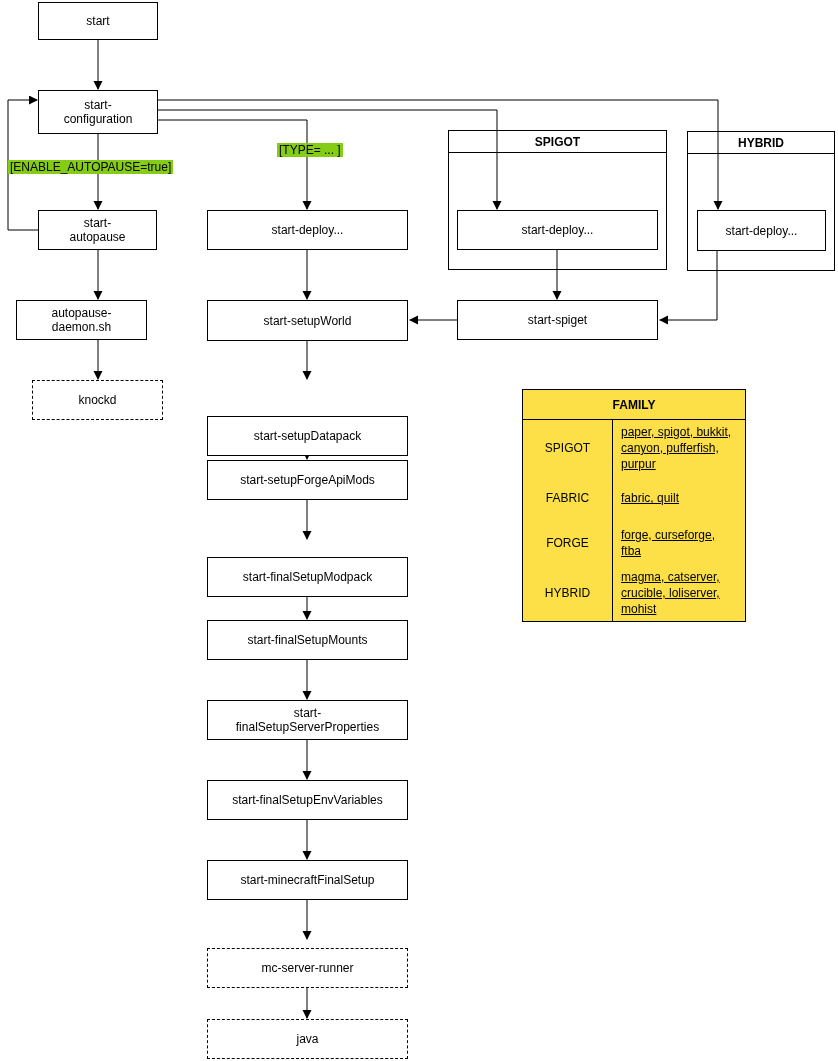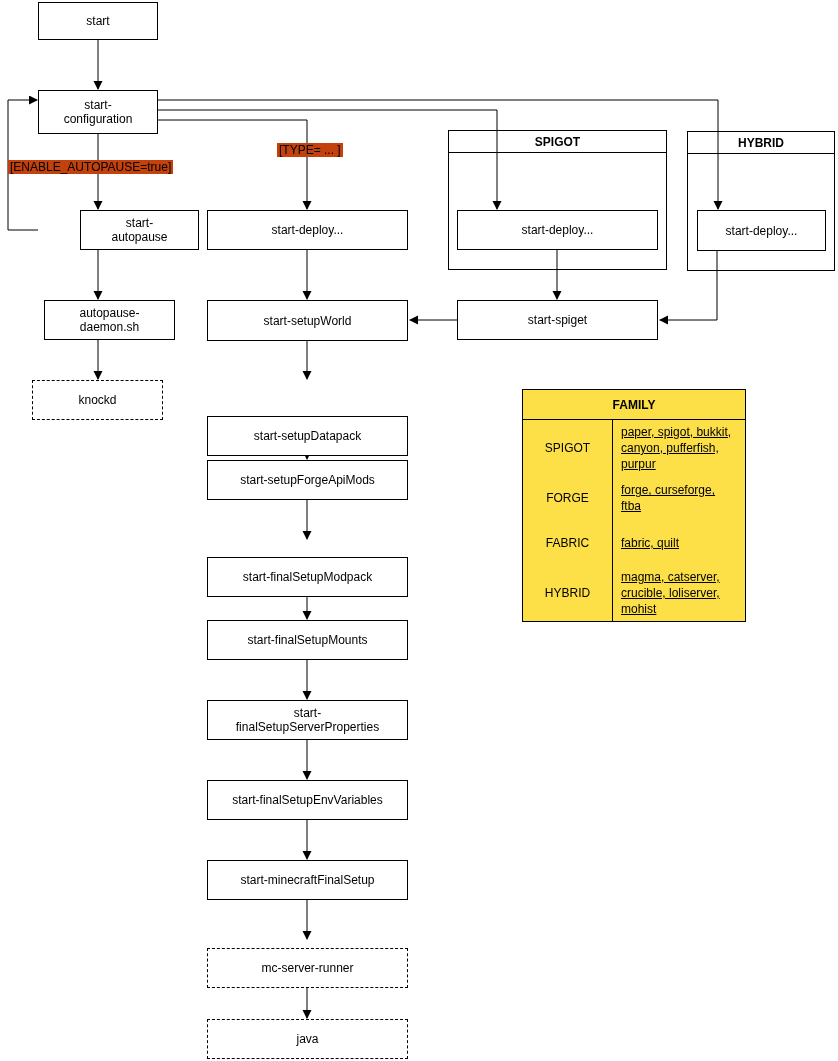--- a/index.html
+++ b/index.html
@@ -42,21 +42,21 @@
     font-weight: bold;
   }
   #edge-layer {
     position: absolute;
     left: 0; top: 0;
     width: 838px; height: 1061px;
     z-index: 2;
   }
   .edge-label {
     position: absolute;
-    background: #c2410c;
+    background: #84cc16;
     font-size: 12px;
     padding: 0 2px;
     z-index: 4;
     white-space: nowrap;
   }
   .family-table {
     position: absolute;
     left: 522px; top: 389px;
     width: 224px; height: 233px;
     border: 1px solid #000;
@@ -135,22 +135,22 @@
       <path d="M717,251 V320 H660" marker-end="url(#arrow)"></path>
       <path d="M457,320 H410" marker-end="url(#arrow)"></path>
     </g>
   </svg>
 
   <div class="edge-label" style="left:8px; top:160px;">[ENABLE_AUTOPAUSE=true]</div>
   <div class="edge-label" style="left:277px; top:143px;">[TYPE= ... ]</div>
 
   <div class="node" style="left:38px; top:2px; width:120px; height:38px;">start</div>
   <div class="node" style="left:38px; top:90px; width:120px; height:44px;">start-configuration</div>
-  <div class="node" style="left:38px; top:210px; width:119px; height:40px;margin-left:42px;">start-autopause</div>
-  <div class="node" style="left:44px; top:300px; width:131px; height:40px;">autopause-daemon.sh</div>
+  <div class="node" style="left:38px; top:210px; width:119px; height:40px;">start-autopause</div>
+  <div class="node" style="left:16px; top:300px; width:131px; height:40px;">autopause-daemon.sh</div>
   <div class="node dashed" style="left:32px; top:380px; width:131px; height:40px;">knockd</div>
 
   <div class="node" style="left:207px; top:210px; width:201px; height:40px;">start-deploy...</div>
   <div class="node" style="left:207px; top:300px; width:201px; height:41px;">start-setupWorld</div>
   <div class="node" style="left:207px; top:380px; width:201px; height:40px;margin-top:36px;">start-setupDatapack</div>
   <div class="node" style="left:207px; top:460px; width:201px; height:40px;">start-setupForgeApiMods</div>
   <div class="node" style="left:207px; top:557px; width:201px; height:40px;">start-finalSetupModpack</div>
   <div class="node" style="left:207px; top:620px; width:201px; height:40px;">start-finalSetupMounts</div>
   <div class="node" style="left:207px; top:700px; width:201px; height:40px;">start-finalSetupServerProperties</div>
   <div class="node" style="left:207px; top:780px; width:201px; height:40px;">start-finalSetupEnvVariables</div>
@@ -163,26 +163,26 @@
   <div class="node" style="left:457px; top:300px; width:201px; height:40px;">start-spiget</div>
 
   <div class="family-table">
     <div class="family-title">FAMILY</div>
     <div class="family-body">
       <div class="family-row">
         <div class="family-name">SPIGOT</div>
         <div class="family-members">paper, spigot, bukkit, canyon, pufferfish, purpur</div>
       </div>
       <div class="family-row">
+        <div class="family-name">FABRIC</div>
+        <div class="family-members">fabric, quilt</div>
+      </div>
+      <div class="family-row">
         <div class="family-name">FORGE</div>
         <div class="family-members">forge, curseforge, ftba</div>
-      </div>
-      <div class="family-row">
-        <div class="family-name">FABRIC</div>
-        <div class="family-members">fabric, quilt</div>
       </div>
       <div class="family-row">
         <div class="family-name">HYBRID</div>
         <div class="family-members">magma, catserver, crucible, loliserver, mohist</div>
       </div>
     </div>
   </div>
 
 </div>
 

